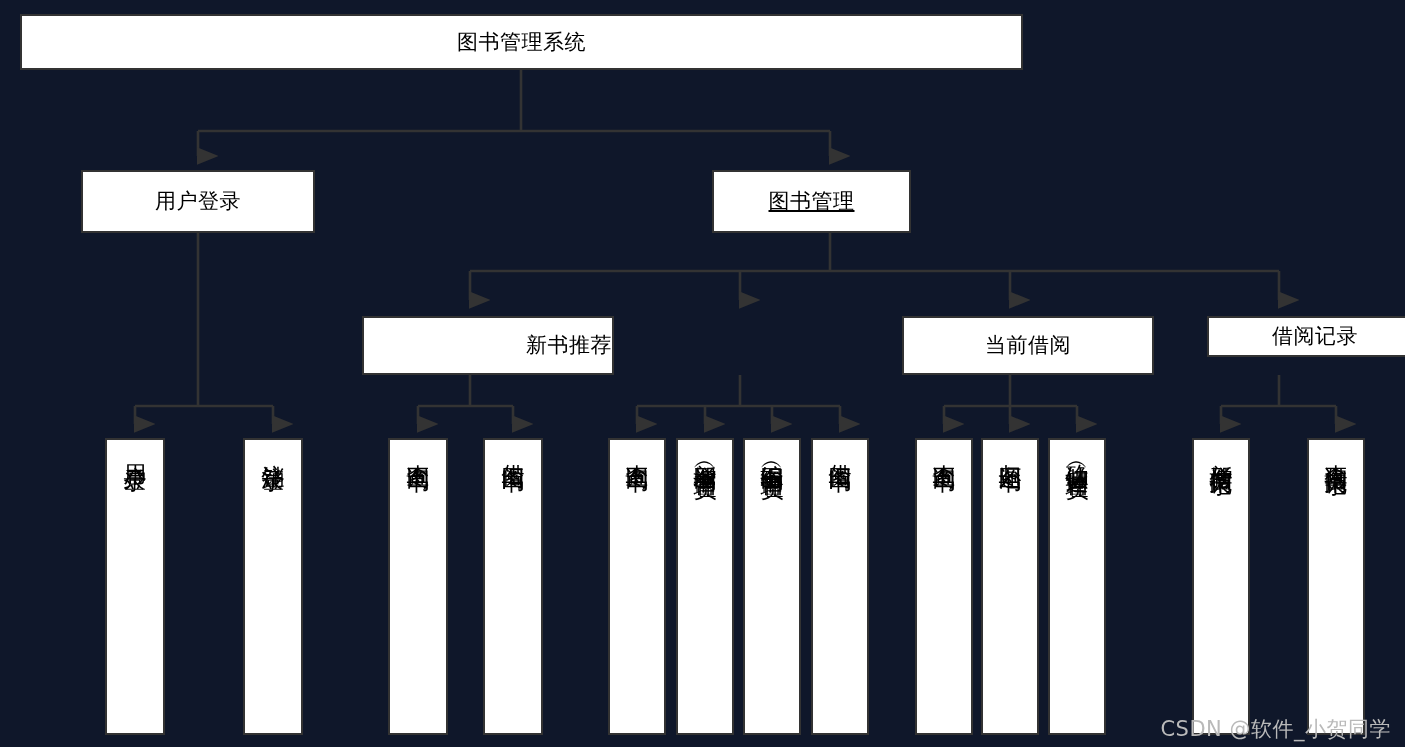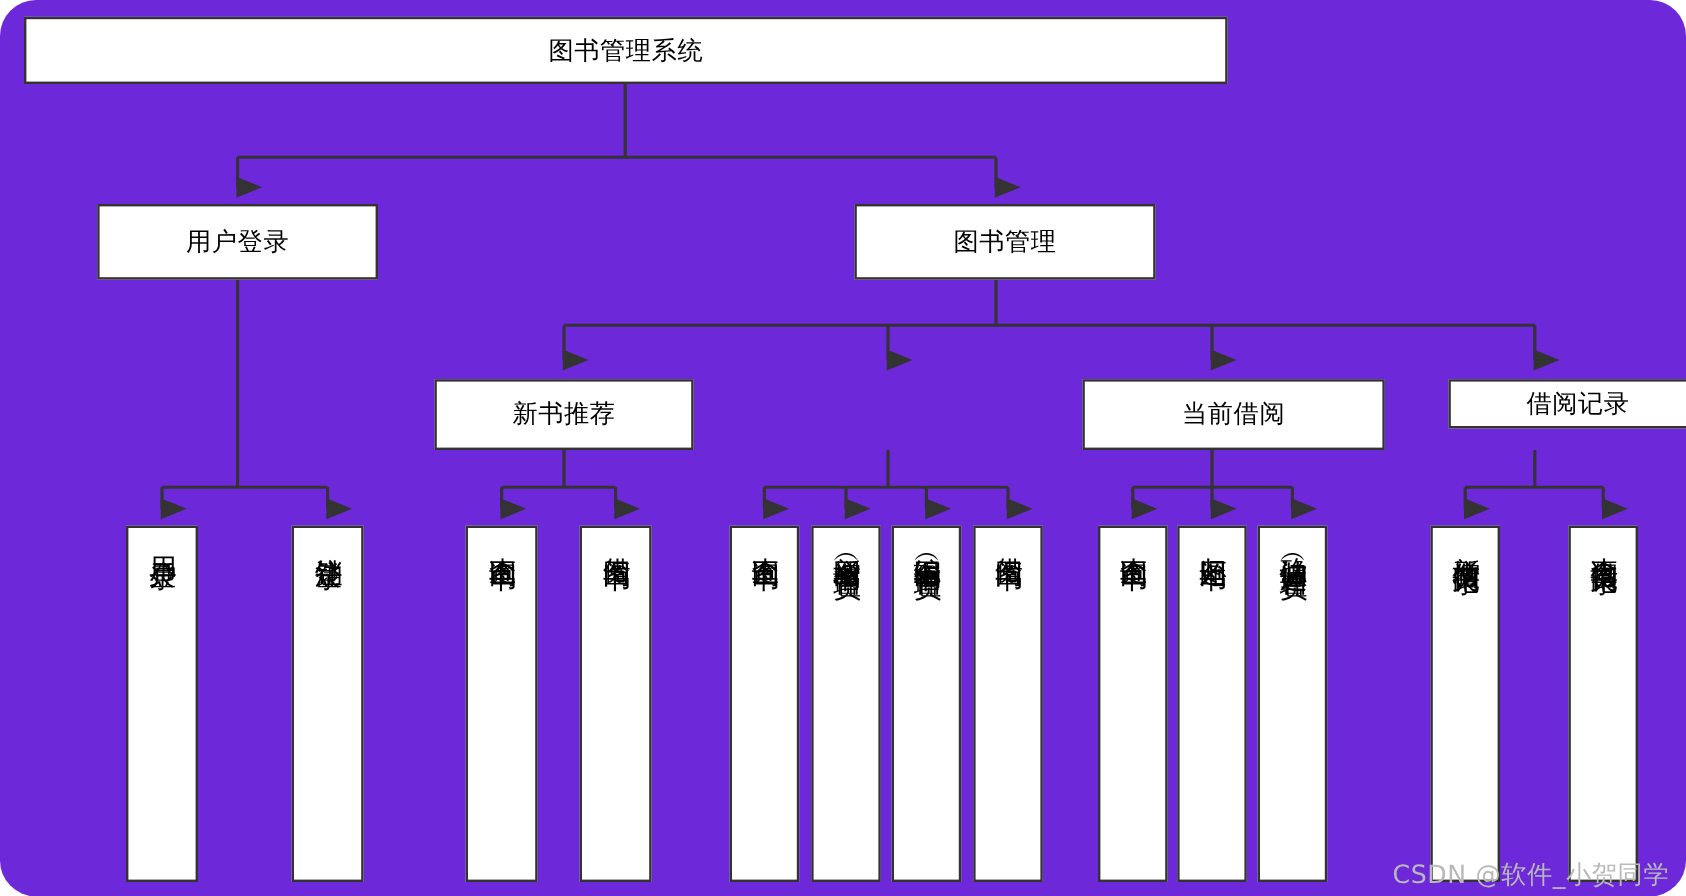--- a/index.html
+++ b/index.html
@@ -8,23 +8,22 @@
     padding: 0;
     background: #ffffff;
   }
   body {
     font-family: "DejaVu Sans", "Liberation Sans", sans-serif;
   }
   #canvas {
     position: relative;
     width: 1405px;
     height: 747px;
-    background: #6d28d9;
+    background: #0f172a;
     overflow: hidden;
-    border-radius: 30px;
   }
   #wires {
     position: absolute;
     left: 0;
     top: 0;
     width: 1405px;
     height: 747px;
     pointer-events: none;
   }
   .node {
@@ -126,25 +125,25 @@
     </g>
   </svg>
 
   <div class="node horizontal" style="left:20px; top:14px; width:1003px; height:56px;">
     <span class="label">图书管理系统</span>
   </div>
 
   <div class="node horizontal" style="left:81px; top:170px; width:234px; height:63px;">
     <span class="label">用户登录</span>
   </div>
-  <div class="node horizontal" style="left:712px; top:170px; width:251px; height:63px;">
+  <div class="node horizontal" style="left:712px; top:170px; width:199px; height:63px;text-decoration:underline;">
     <span class="label">图书管理</span>
   </div>
 
-  <div class="node horizontal" style="left:362px; top:316px; width:216px; height:59px;">
+  <div class="node horizontal" style="left:362px; top:316px; width:252px; height:59px;justify-content:flex-end;">
     <span class="label">新书推荐</span>
   </div>
   <div class="node horizontal" style="left:902px; top:316px; width:252px; height:59px;">
     <span class="label">当前借阅</span>
   </div>
   <div class="node horizontal" style="left:1171px; top:316px; width:216px; height:41px;margin-left:36px;">
     <span class="label">借阅记录</span>
   </div>
 
   <div class="node vertical" style="left:105px; top:438px; width:60px; height:297px;">

